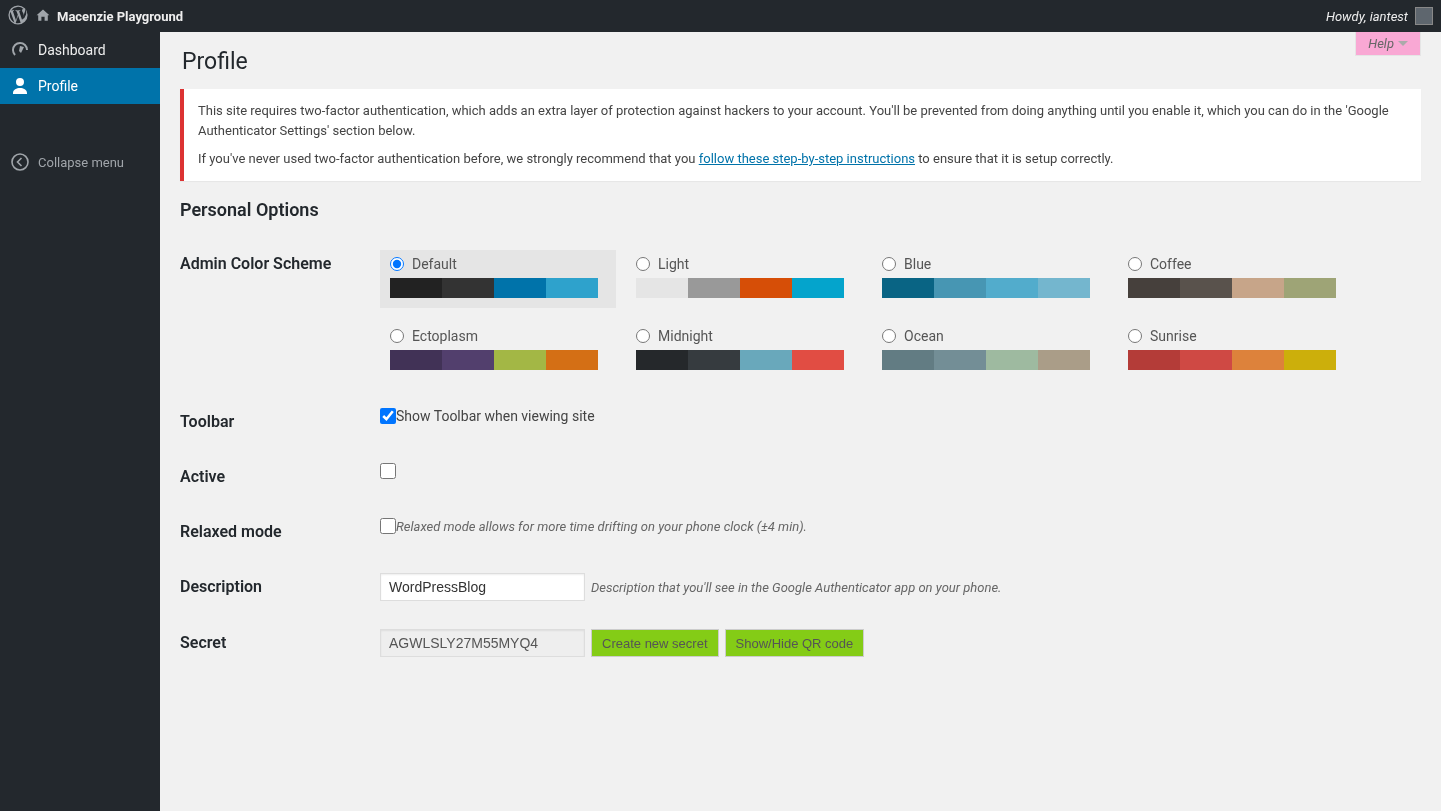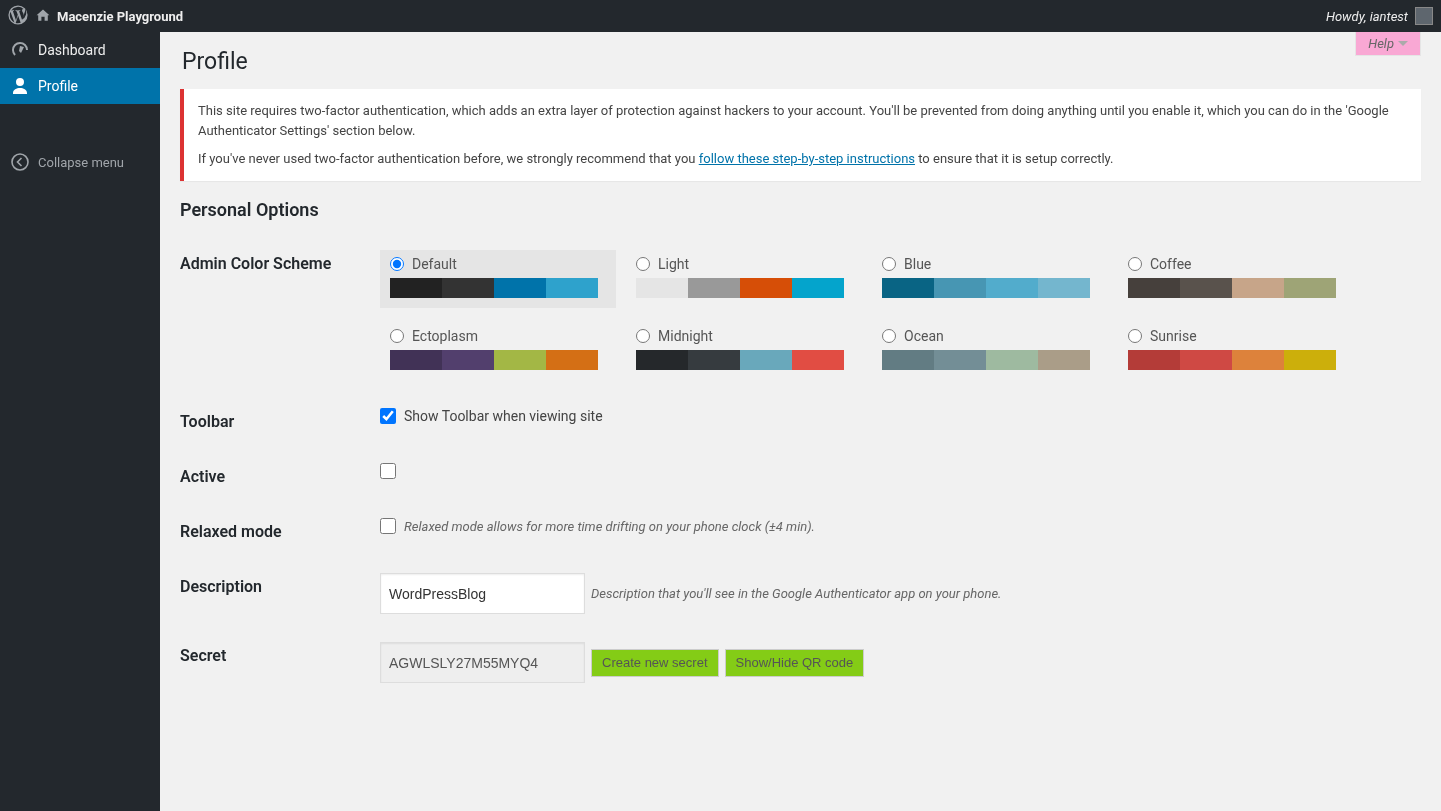--- a/index.html
+++ b/index.html
@@ -31,24 +31,24 @@
 table.form-table { width:100%; border-collapse:collapse; }
 table.form-table th { text-align:left; vertical-align:top; width:200px; font-weight:600; font-size:16px; color:#23282d; padding: 18px 10px 18px 0; }
 table.form-table td { padding: 14px 10px 14px 0; vertical-align:top; font-size:14px; }
 .schemes { display:grid; grid-template-columns: repeat(4, 236px); gap: 14px 10px; }
 .scheme { padding:6px 10px 10px 10px; border-radius:0; }
 .scheme.selected { background:#e5e5e5; }
 .scheme-head { display:flex; align-items:center; gap:8px; margin-bottom:6px; font-size:14px; color:#555; }
 .scheme-head input[type=radio] { width:14px; height:14px; }
 .swatches { display:flex; height:20px; width:208px; }
 .swatches span { flex:1; }
-label.inline { display:flex; align-items:center; gap:8px; font-size:14px; color:#444; }
+label.inline { display:flex; align-items:center; font-size:14px; color:#444; }
 input[type=checkbox] { width:16px; height:16px; }
 .desc-italic { font-style:italic; color:#666; font-size:13px; }
-.text-input { height:41px; padding:0 8px; border:1px solid #ddd; background:#fff; font-size:14px; color:#333; box-shadow: inset 0 1px 2px rgba(0,0,0,.07); }
+.text-input { height:28px; padding:0 8px; border:1px solid #ddd; background:#fff; font-size:14px; color:#333; box-shadow: inset 0 1px 2px rgba(0,0,0,.07); }
 .text-input.ro { background:#eee; color:#555; }
 .btn { height:28px; padding:0 10px; border:1px solid #ccc; background:#84cc16; font-size:13px; color:#555; cursor:pointer; }
 .row-inline { display:flex; align-items:center; gap:6px; flex-wrap:wrap; }
 .scrollbar-track { position:fixed; right:0; top:32px; bottom:0; width:14px; background:#f1f1f1; }
 </style>
 </head>
 <body>
 
 <div class="adminbar">
   <div class="adminbar-left">

